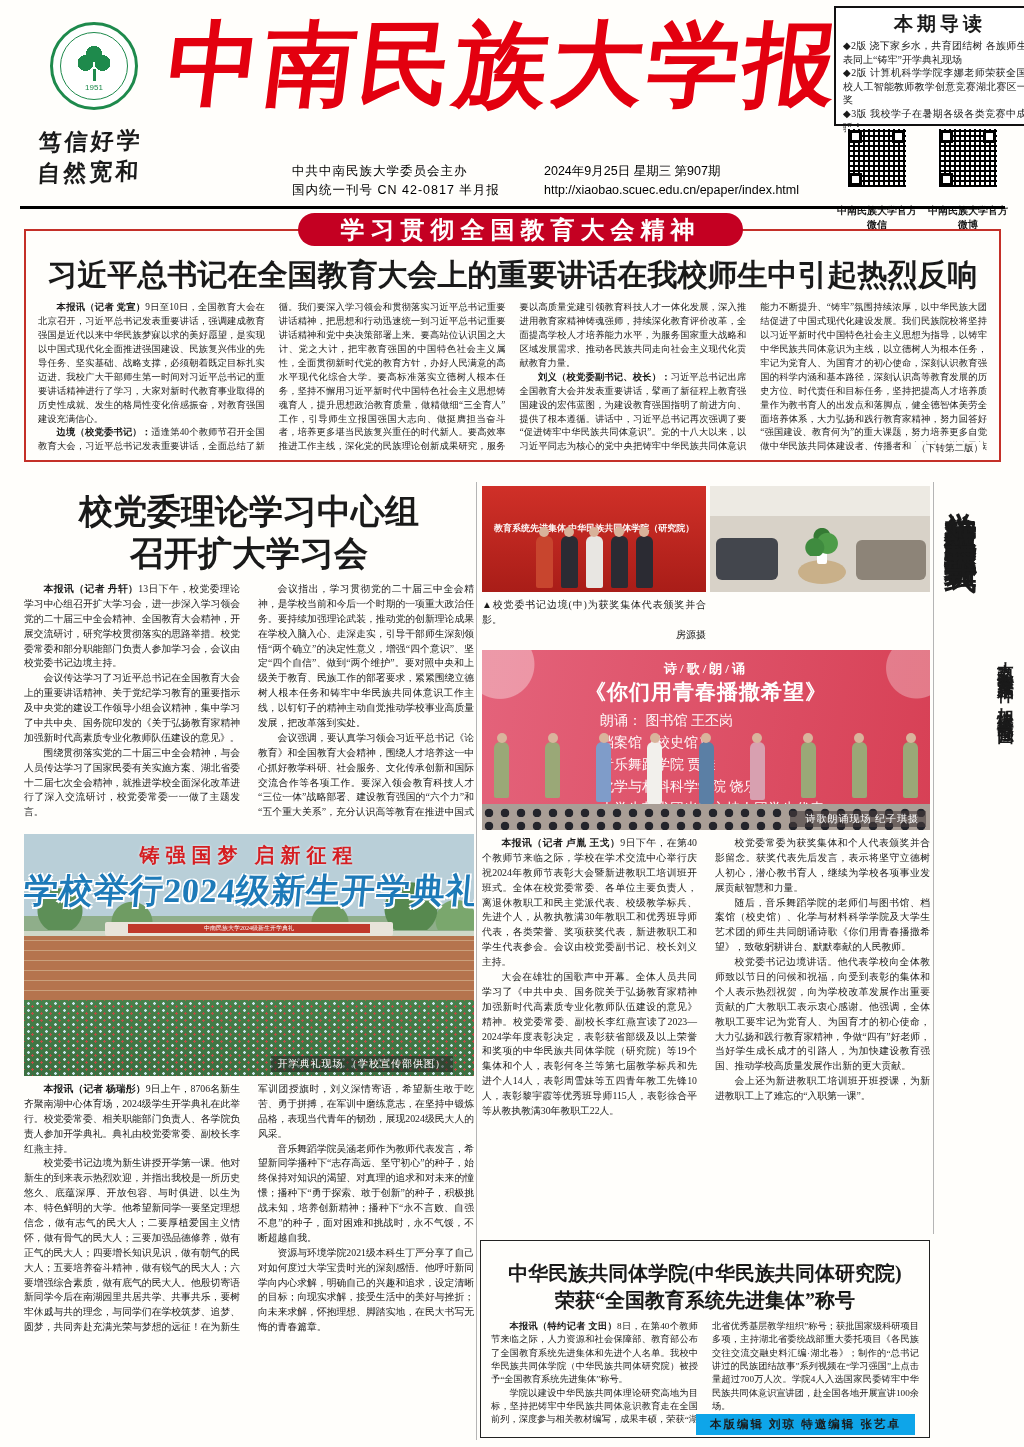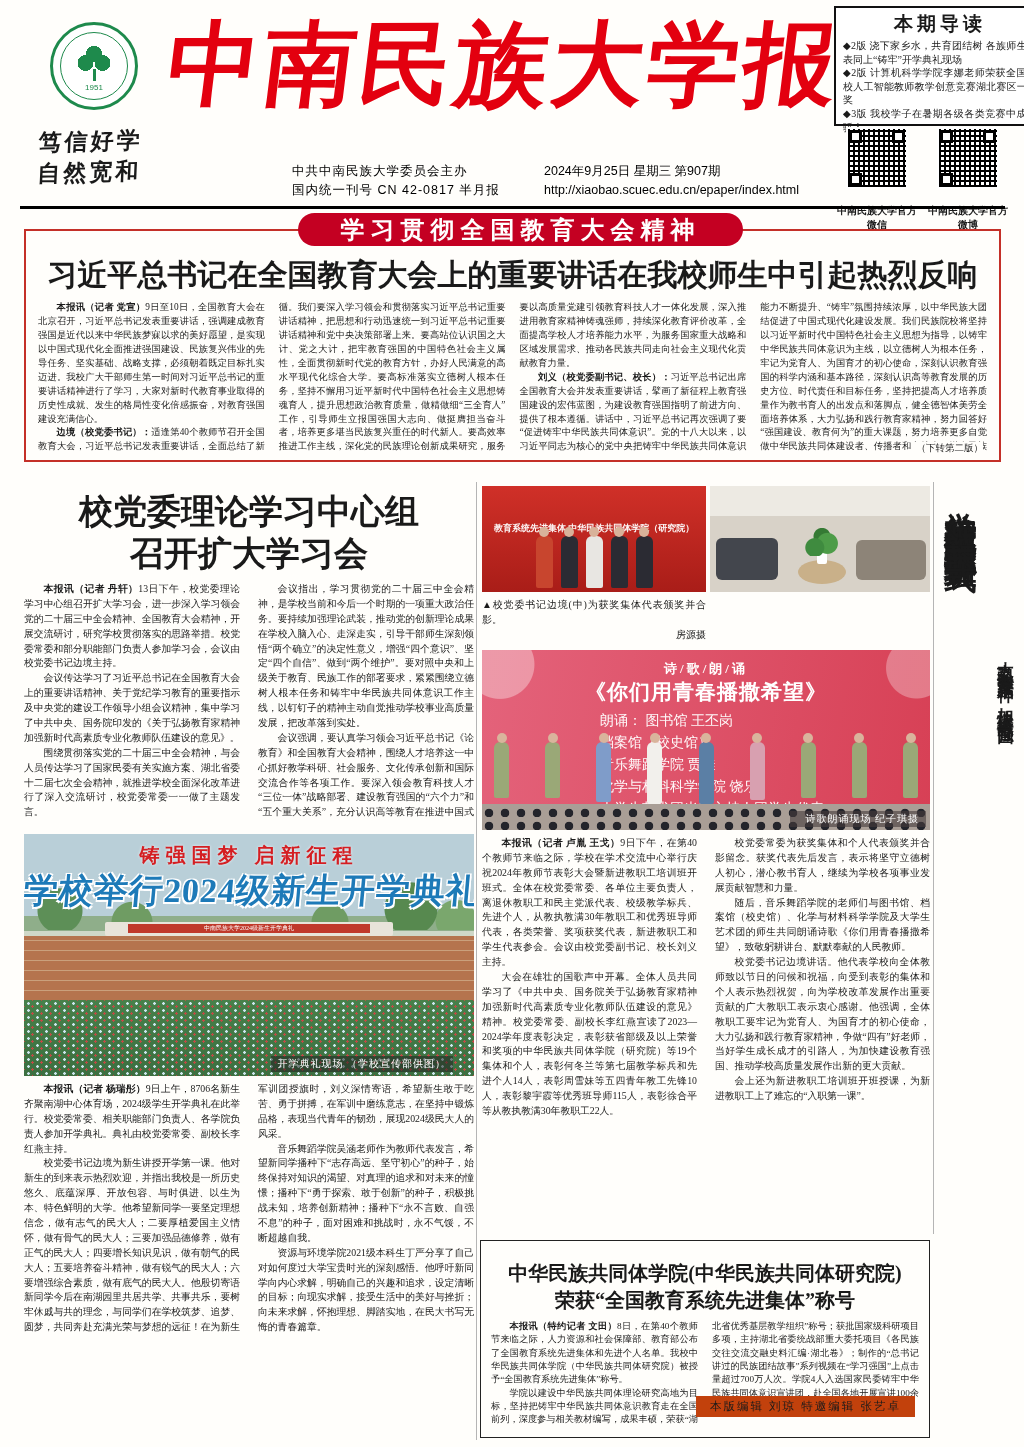--- a/index.html
+++ b/index.html
@@ -132,22 +132,22 @@
       radial-gradient(circle at 7px 9px,#23242b 4px,transparent 4.6px) 0 0/16px 13px,#a99e96;}
   .photoC .photo-chip{right:4px;bottom:3px;font-size:10px;background:rgba(70,60,60,.6);padding-left:16px;}
   
   .center-article{left:482px;top:836px;width:448px;height:398px;}
   .bottom-box{position:absolute;left:480px;top:1240px;width:450px;height:198px;border:1.5px solid #222;
         box-sizing:border-box;padding:19px 10px;}
   .bb-headline{text-align:center;font-weight:900;font-size:20px;line-height:27px;margin:0;}
   .bb-body{margin-top:6px;column-count:2;column-gap:14px;font-size:9.2px;line-height:1.45;
         text-align:justify;height:112px;overflow:hidden;}
   .bb-body p{margin:0;text-indent:2em;}
-  .editors{position:absolute;right:14px;bottom:20px;background:#c2410c;padding:3px 14px;
-        font-size:11.5px;font-weight:normal;font-family:"Liberation Sans",sans-serif;letter-spacing:2px;}
+  .editors{position:absolute;right:14px;bottom:2px;background:#0ea5e9;padding:3px 14px;
+        font-size:11.5px;font-weight:bold;font-family:"Liberation Sans",sans-serif;letter-spacing:2px;}
   
   .rh-main{position:absolute;left:936px;top:487px;height:824px;writing-mode:vertical-rl;
         font-size:32px;line-height:50px;font-weight:900;font-family:"Liberation Sans",sans-serif;
         letter-spacing:2px;}
   .rh-sub{position:absolute;left:992px;top:648px;height:430px;writing-mode:vertical-rl;
         font-size:16.5px;line-height:26px;font-weight:bold;letter-spacing:3px;}
   b{font-family:inherit;}
 </style>
 </head>
 <body>

